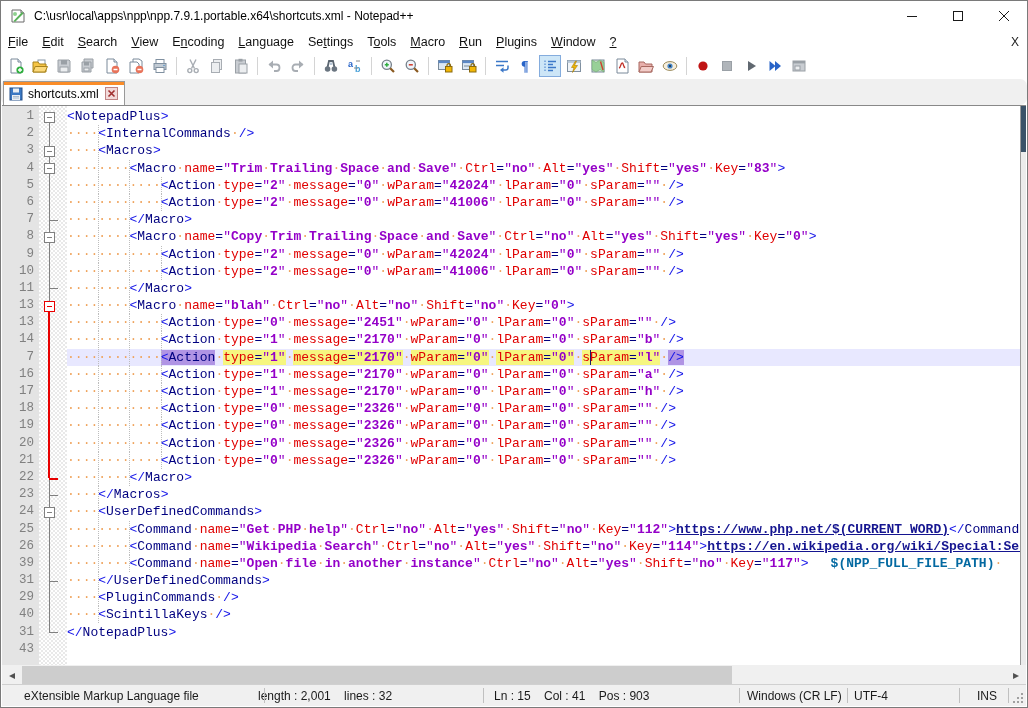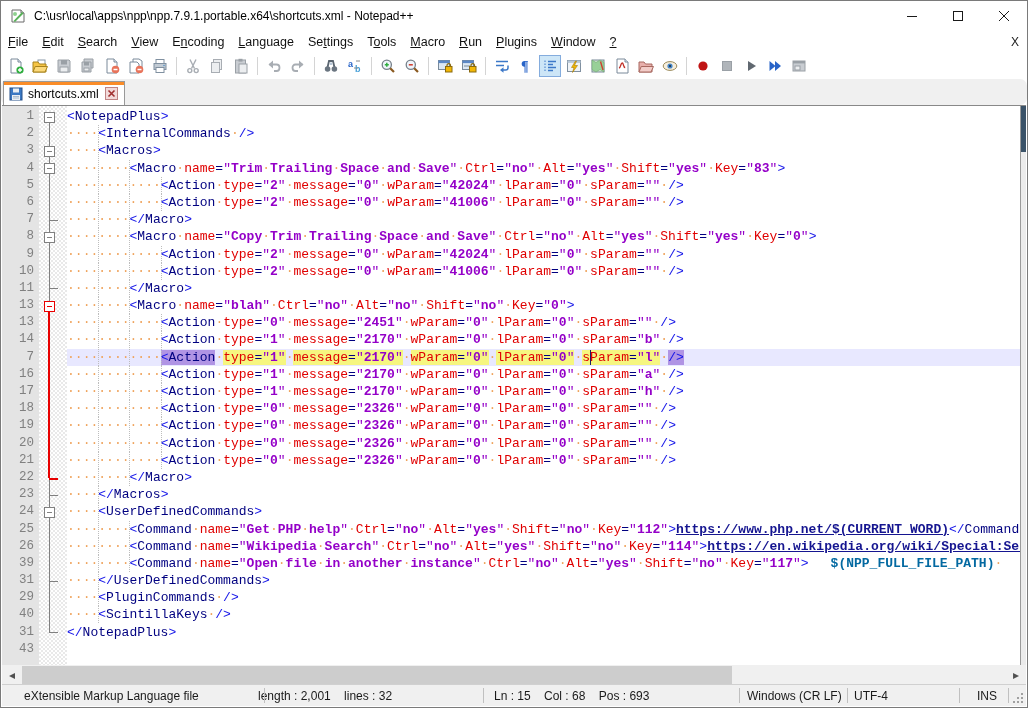--- a/index.html
+++ b/index.html
@@ -622,21 +622,21 @@
     <div id="rstrip"></div>
   </div>
   <div id="hscroll">
     <div class="harrow" style="left:0">◂</div>
     <div id="hthumb"></div>
     <div class="harrow" style="right:0">▸</div>
   </div>
   <div id="statusbar">
     <span class="sfield" style="left:22px">eXtensible Markup Language file</span>
     <span class="sfield" style="left:256px">length : 2,001    lines : 32</span>
-    <span class="sfield" style="left:492px">Ln : 15    Col : 68    Pos : 693</span>
+    <span class="sfield" style="left:492px">Ln : 15    Col : 41    Pos : 903</span>
     <span class="sfield" style="left:745px">Windows (CR LF)</span>
     <span class="sfield" style="left:852px">UTF-4</span>
     <span class="sfield" style="left:975px">INS</span>
     <div class="ssep" style="left:262px"></div>
     <div class="ssep" style="left:481px"></div>
     <div class="ssep" style="left:737px"></div>
     <div class="ssep" style="left:845px"></div>
     <div class="ssep" style="left:957px"></div>
     <div class="ssep" style="left:1006px"></div>
     <svg id="grip" width="12" height="12">

